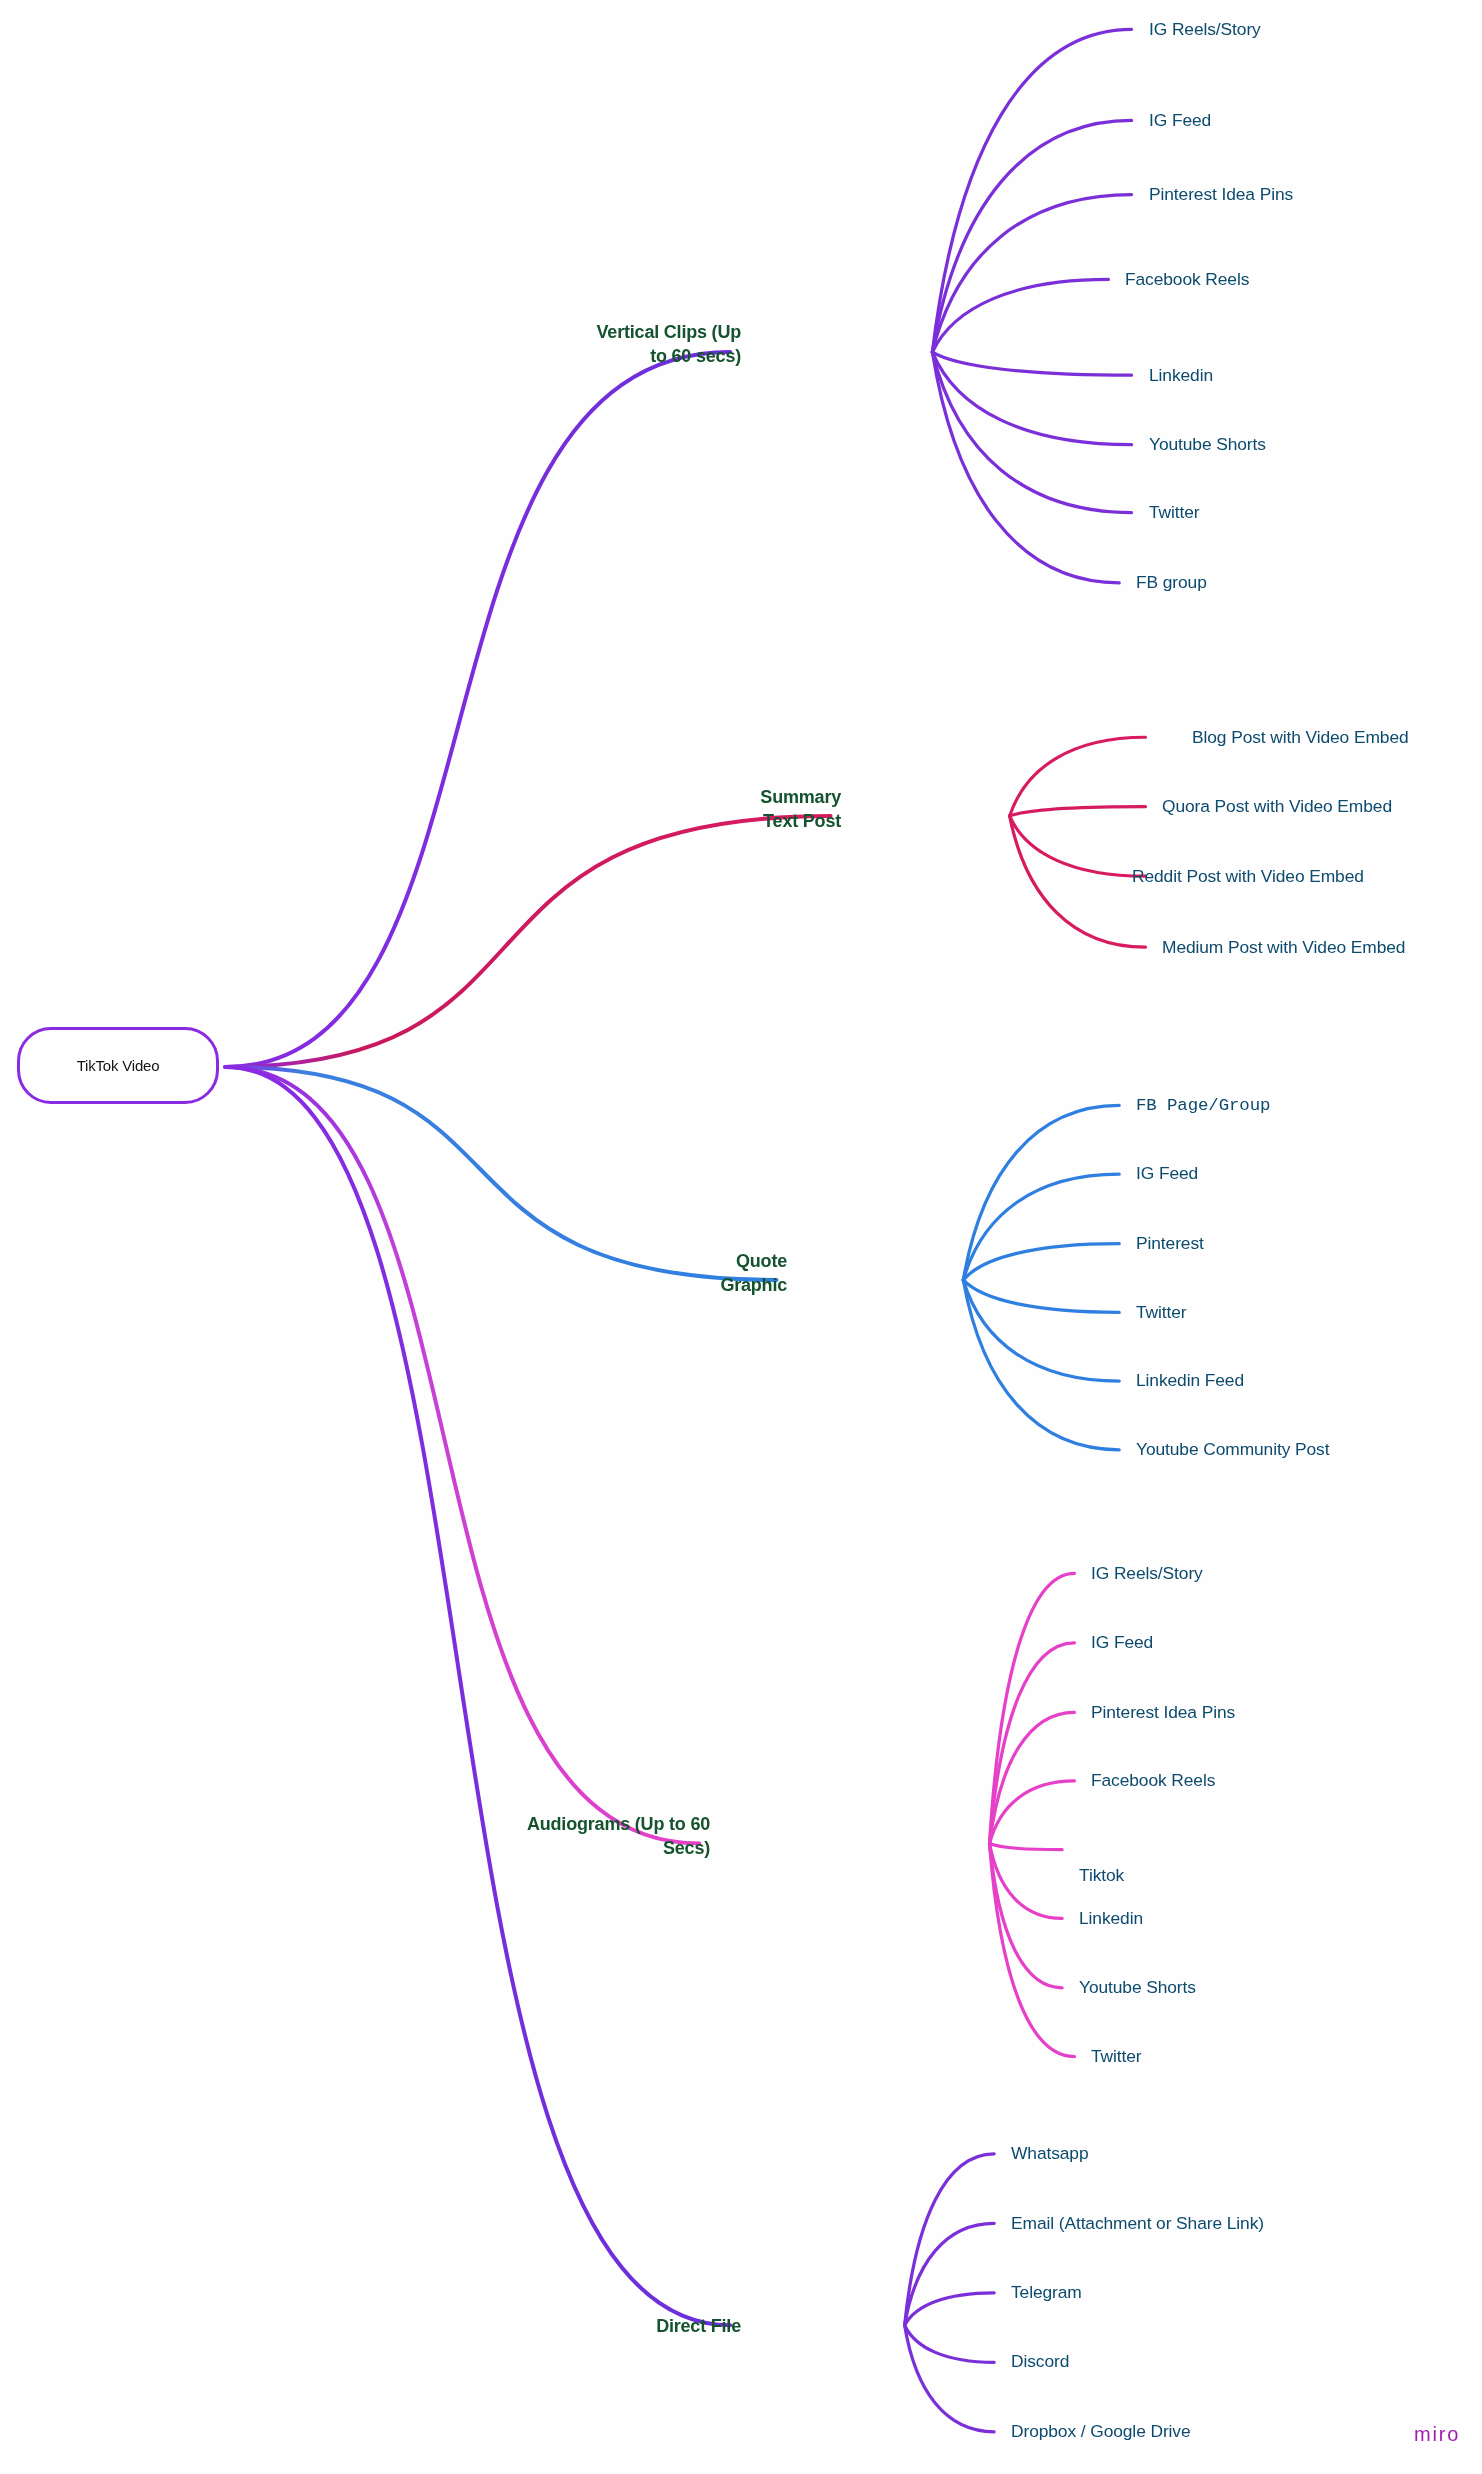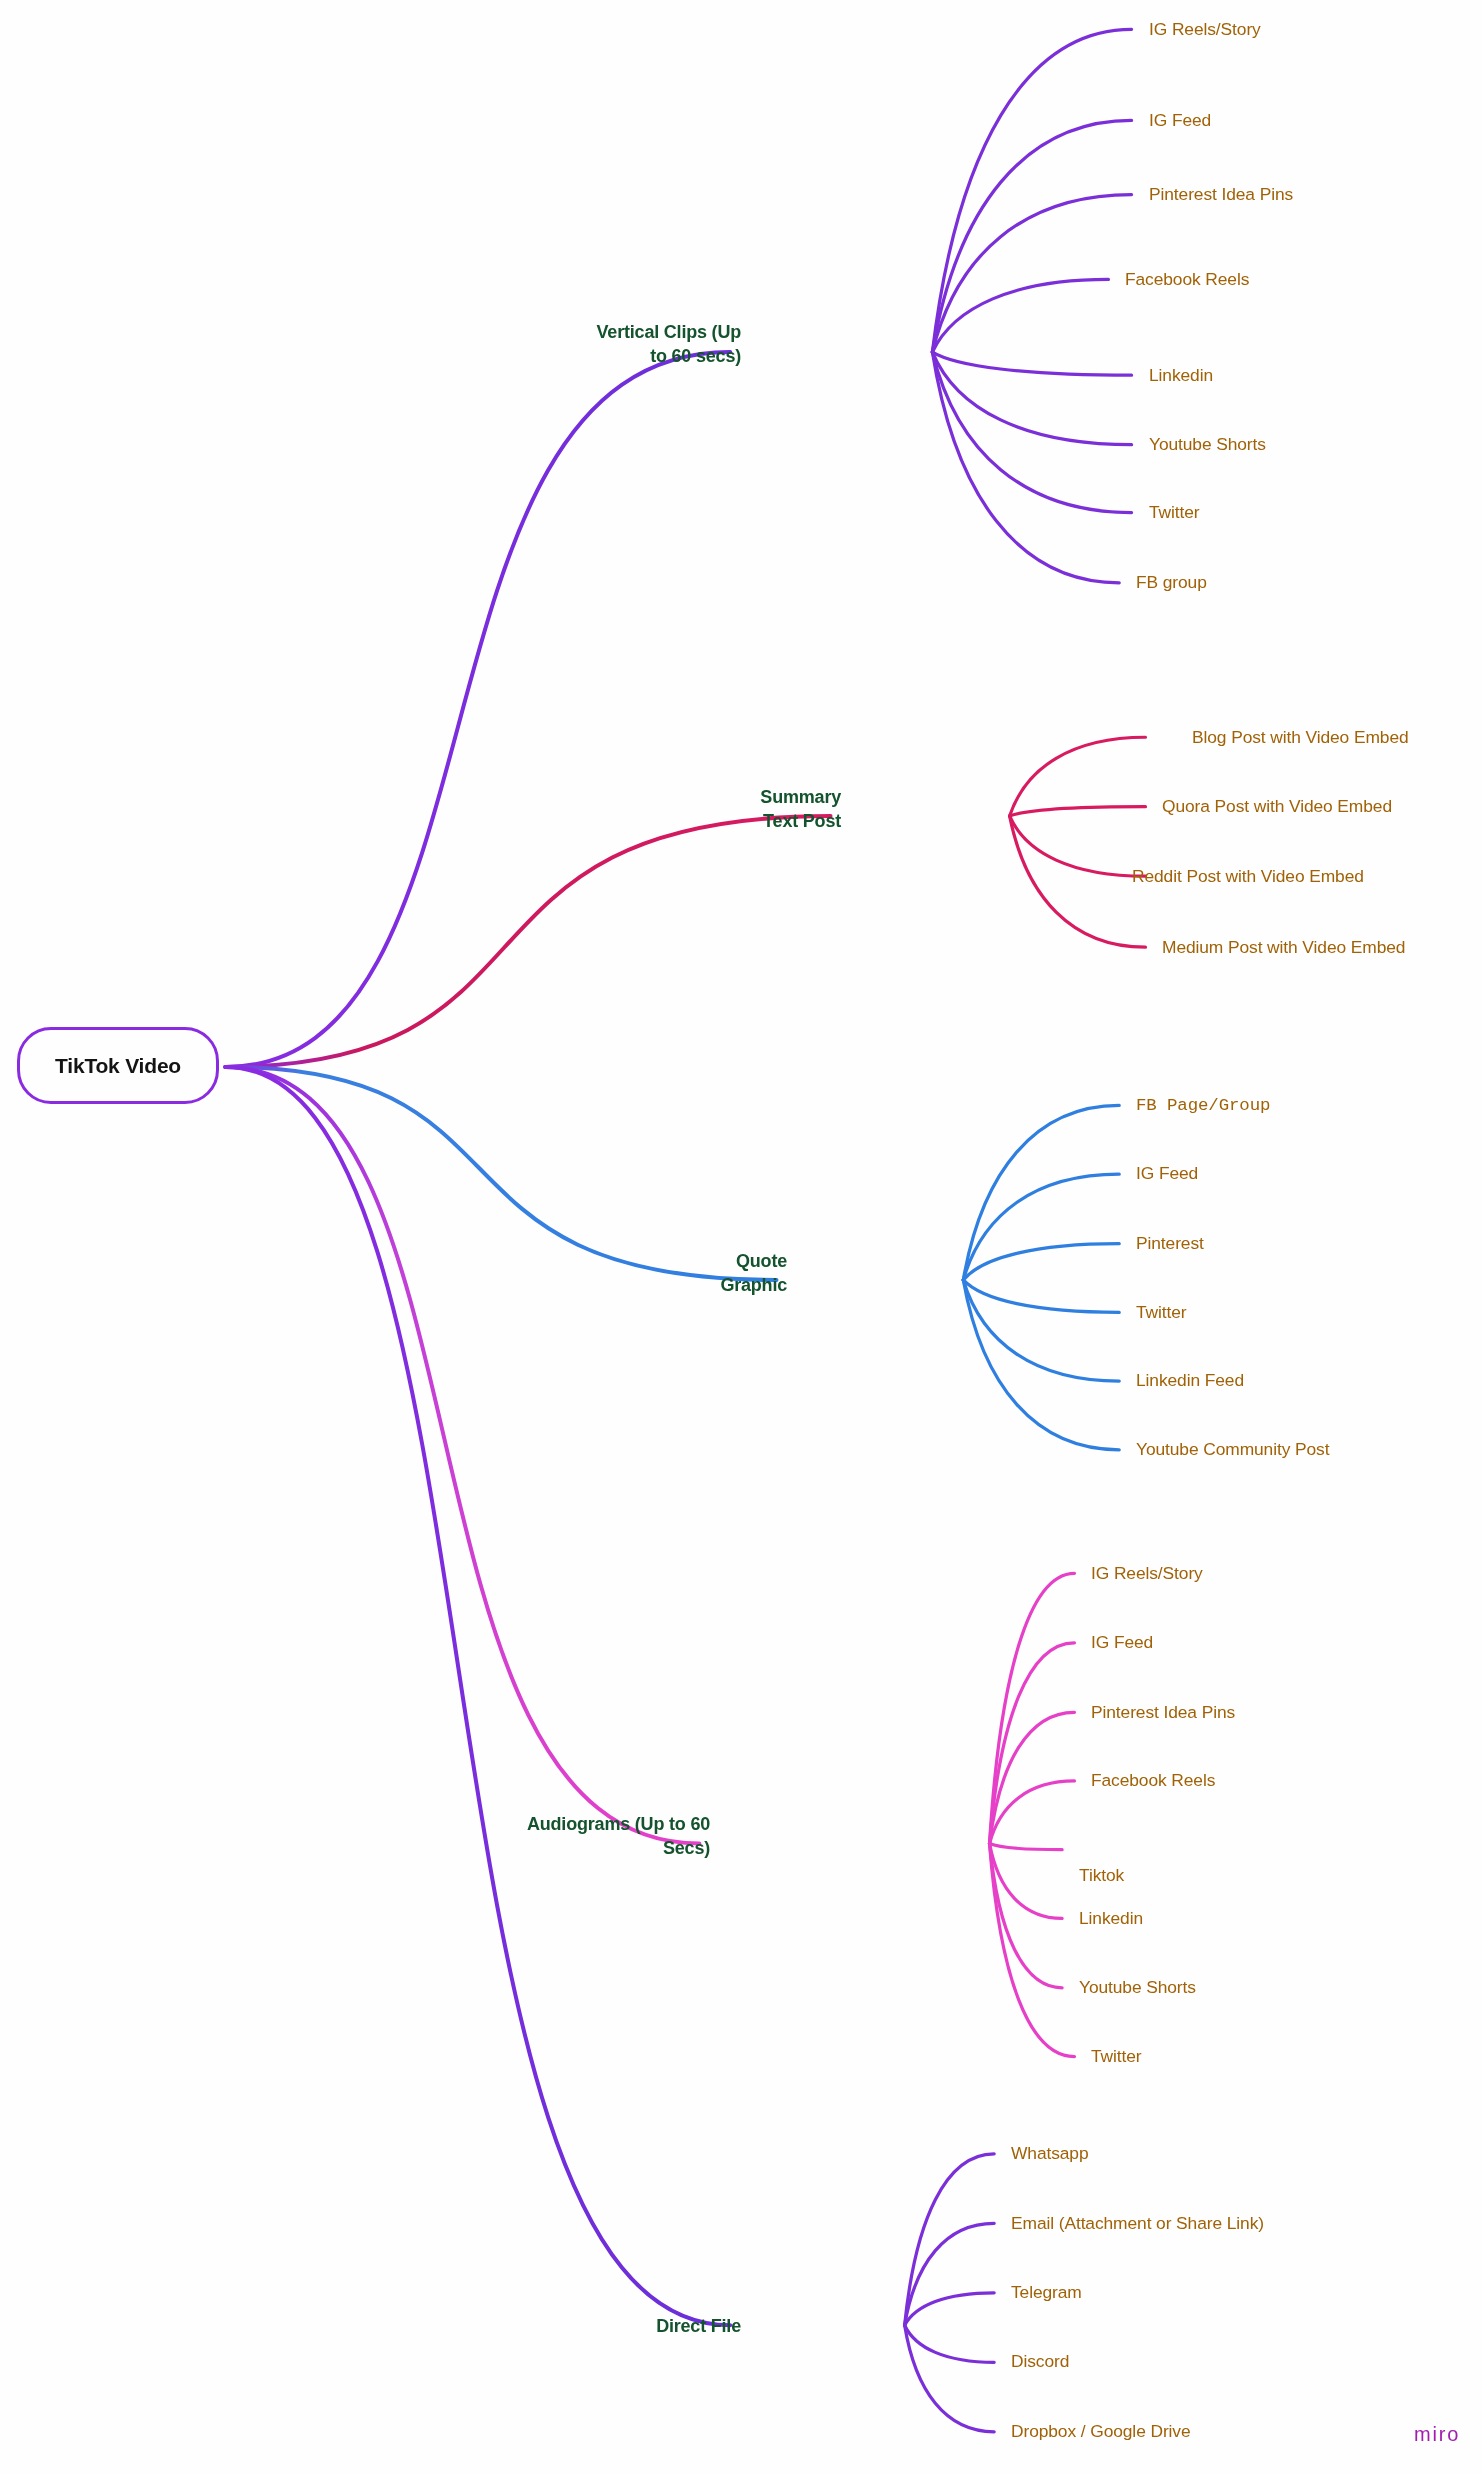--- a/index.html
+++ b/index.html
@@ -38,37 +38,37 @@
     position: absolute;
     border: 3.1px solid #8A2BE2;
     border-radius: 34px;
     background: #fefefe;
     display: flex;
     align-items: center;
     justify-content: center;
     box-sizing: border-box;
   }
   .root-node span {
-    font-weight: bold;
-    font-size: 21px;
+    font-weight: normal;
+    font-size: 15px;
     color: #141414;
     letter-spacing: -0.2px;
   }
   .branch-label {
     font-weight: bold;
     font-size: 18px;
     letter-spacing: -0.2px;
   }
   .branch-label.align-right {
     text-align: right;
   }
   .leaf-label {
     font-size: 17.4px;
     font-weight: normal;
-    color: #a16207;
+    color: #0c4a6e;
     letter-spacing: -0.1px;
   }
   .watermark {
     position: absolute;
     right: 21.6px;
     bottom: 29px;
     font-size: 20px;
     color: #a21caf;
     letter-spacing: 1.9px;
     font-weight: 400;

